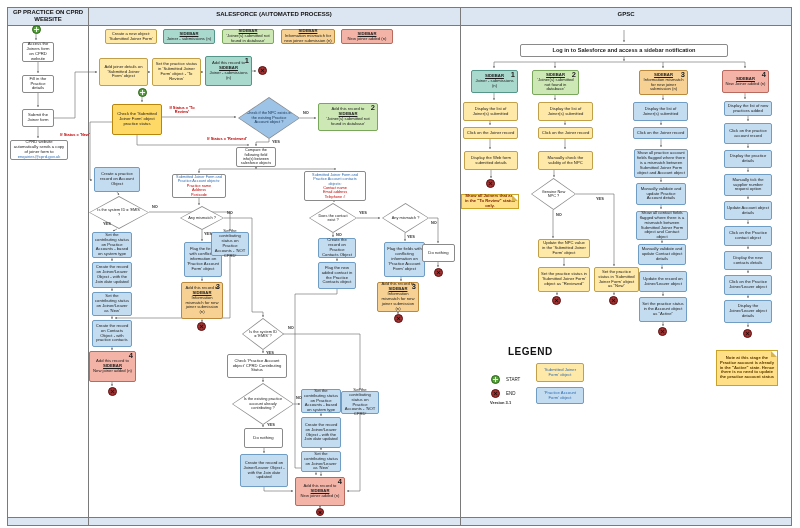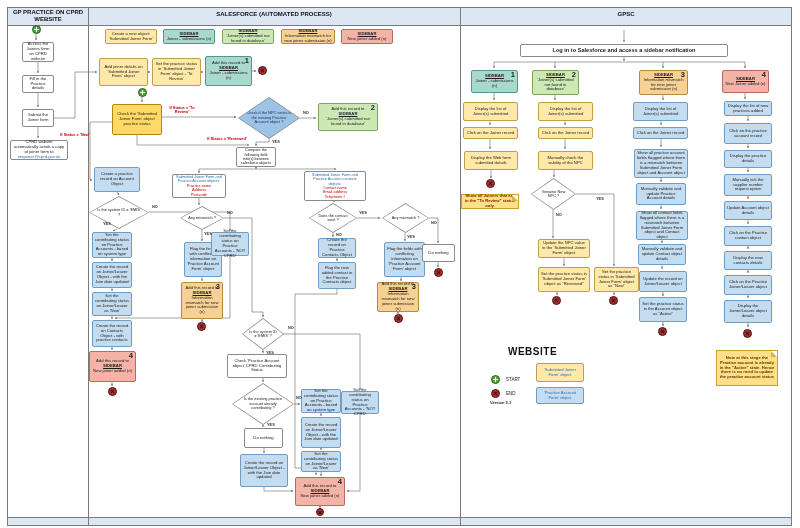--- a/index.html
+++ b/index.html
@@ -474,21 +474,21 @@
       <span>Click on the Practice Joiner/Leaver object</span>
     </div>
   <div class="n blue" style="left:724px;top:300px;width:48px;height:23px;">
       <span>Display the Joiner/Leaver object details</span>
     </div>
   <div class="p-end" style="left:743px;top:329px;"></div>
   <div class="n note" style="left:716px;top:350px;width:62px;height:36px;font-weight:bold;color:#5c3a00;">
       <span>Note at this stage the Practice account is already in the "Active" state. Hence there is no need to update the practice account status</span>
     </div>
 
-  <div class="legend-title" style="left:508px;top:346px;">WEBSITE</div>
+  <div class="legend-title" style="left:508px;top:346px;">LEGEND</div>
   <div class="p-start" style="left:491px;top:375px;"></div>
   <div class="legend-lb" style="left:506px;top:377px;">START</div>
   <div class="p-end" style="left:491px;top:389px;"></div>
   <div class="legend-lb" style="left:506px;top:391px;">END</div>
   <div class="version" style="left:490px;top:400px;">Version 3.1</div>
   <div class="n yellow" style="left:536px;top:363px;width:48px;height:19px;">
       <span class="bluetext">'Submitted Joiner Form' object</span>
     </div>
   <div class="n blue" style="left:536px;top:387px;width:48px;height:17px;">
       <span class="bluetext">'Practice Account Form' object</span>

